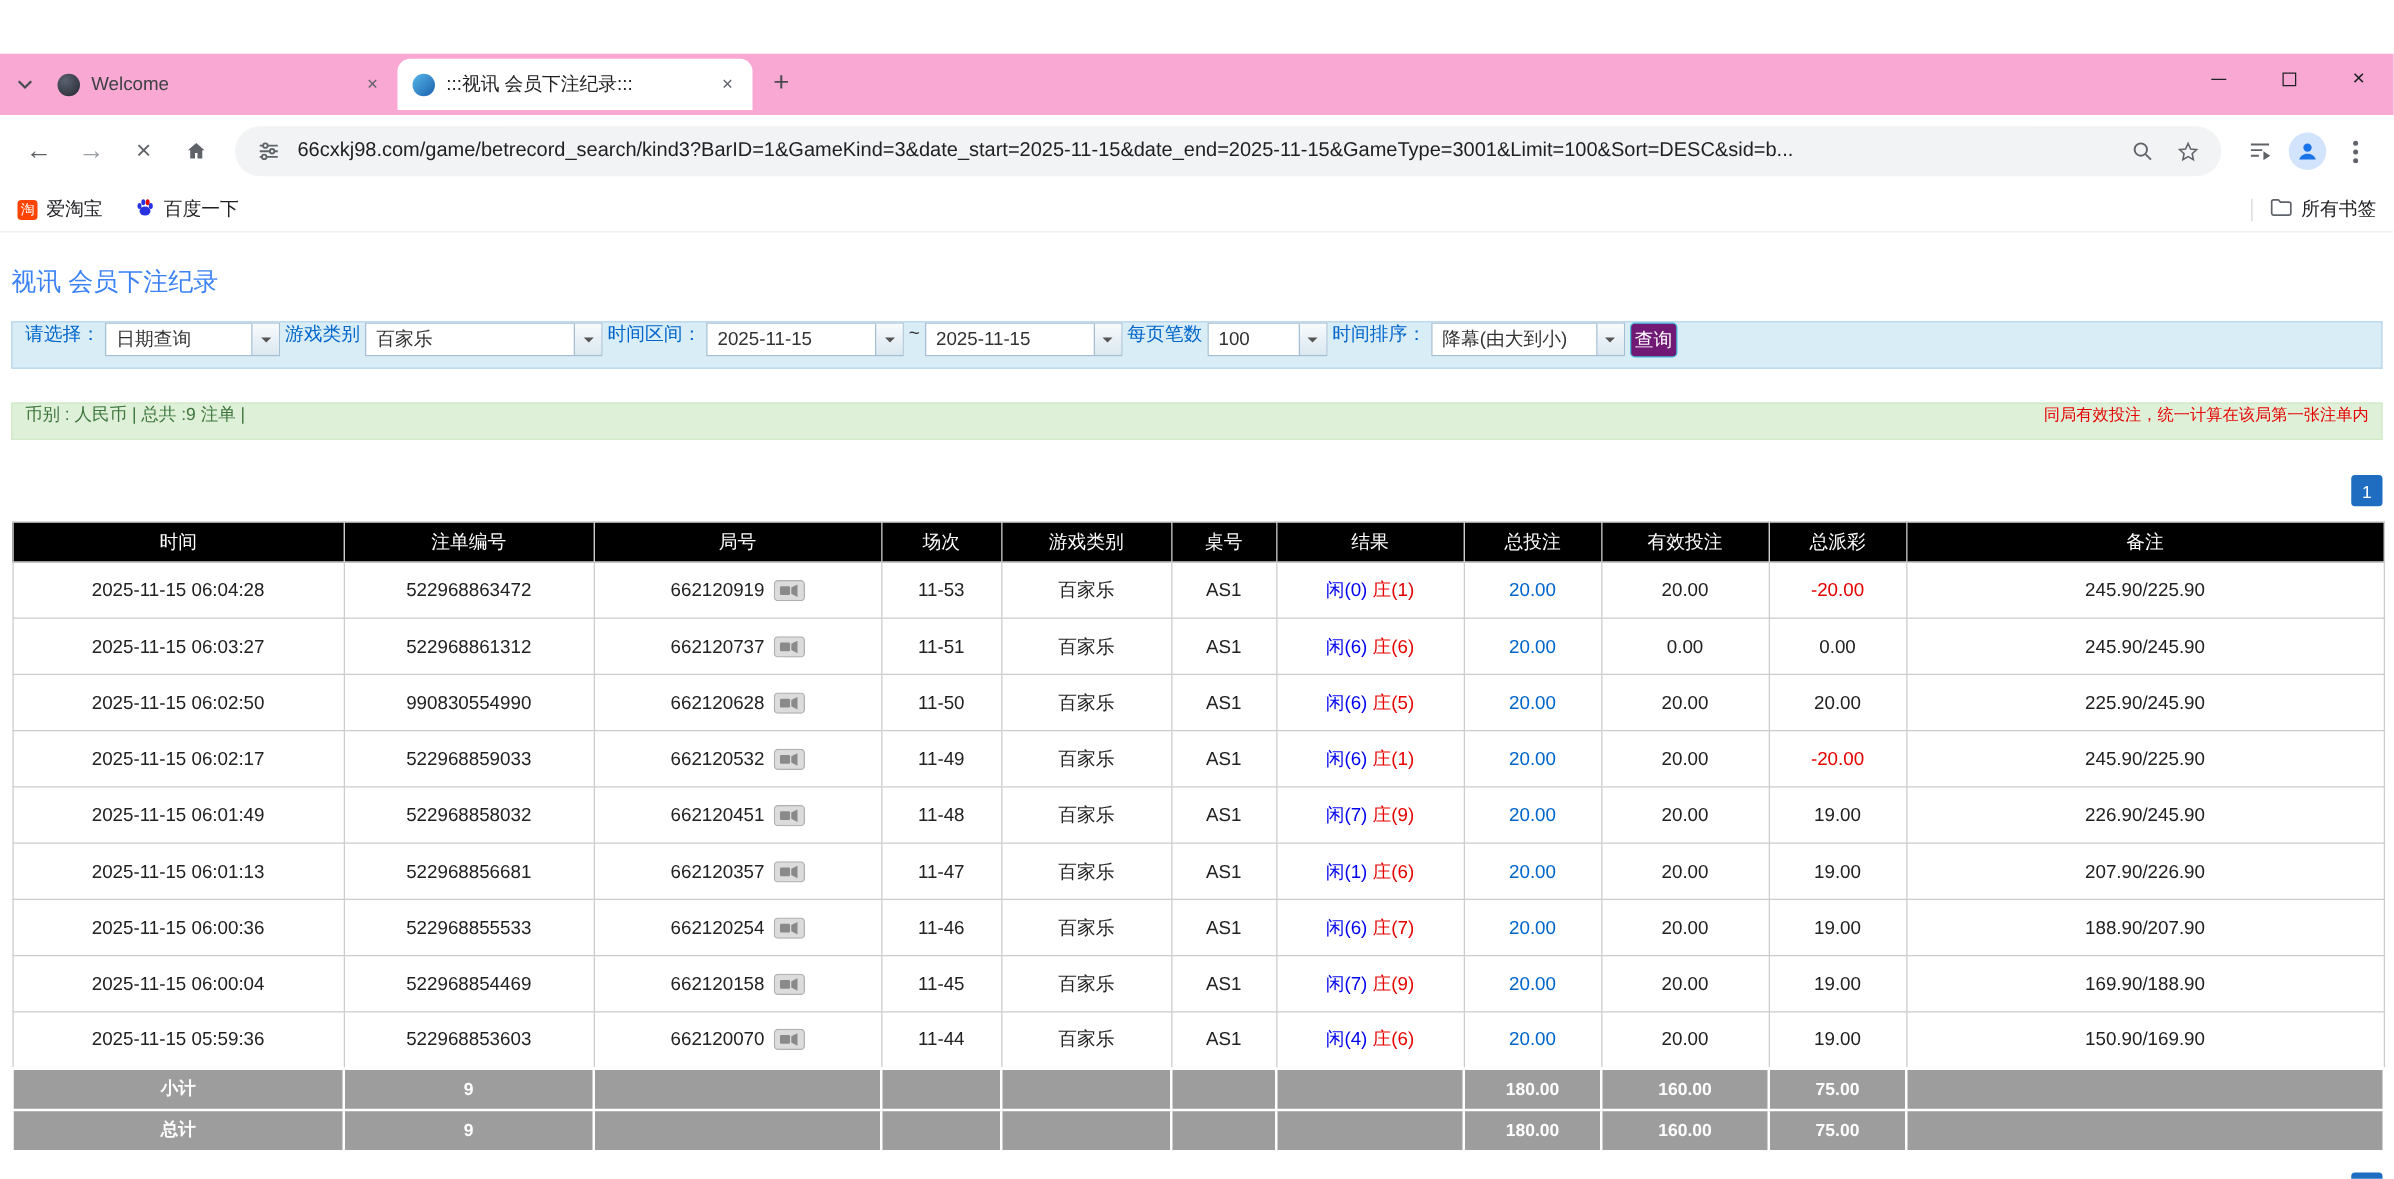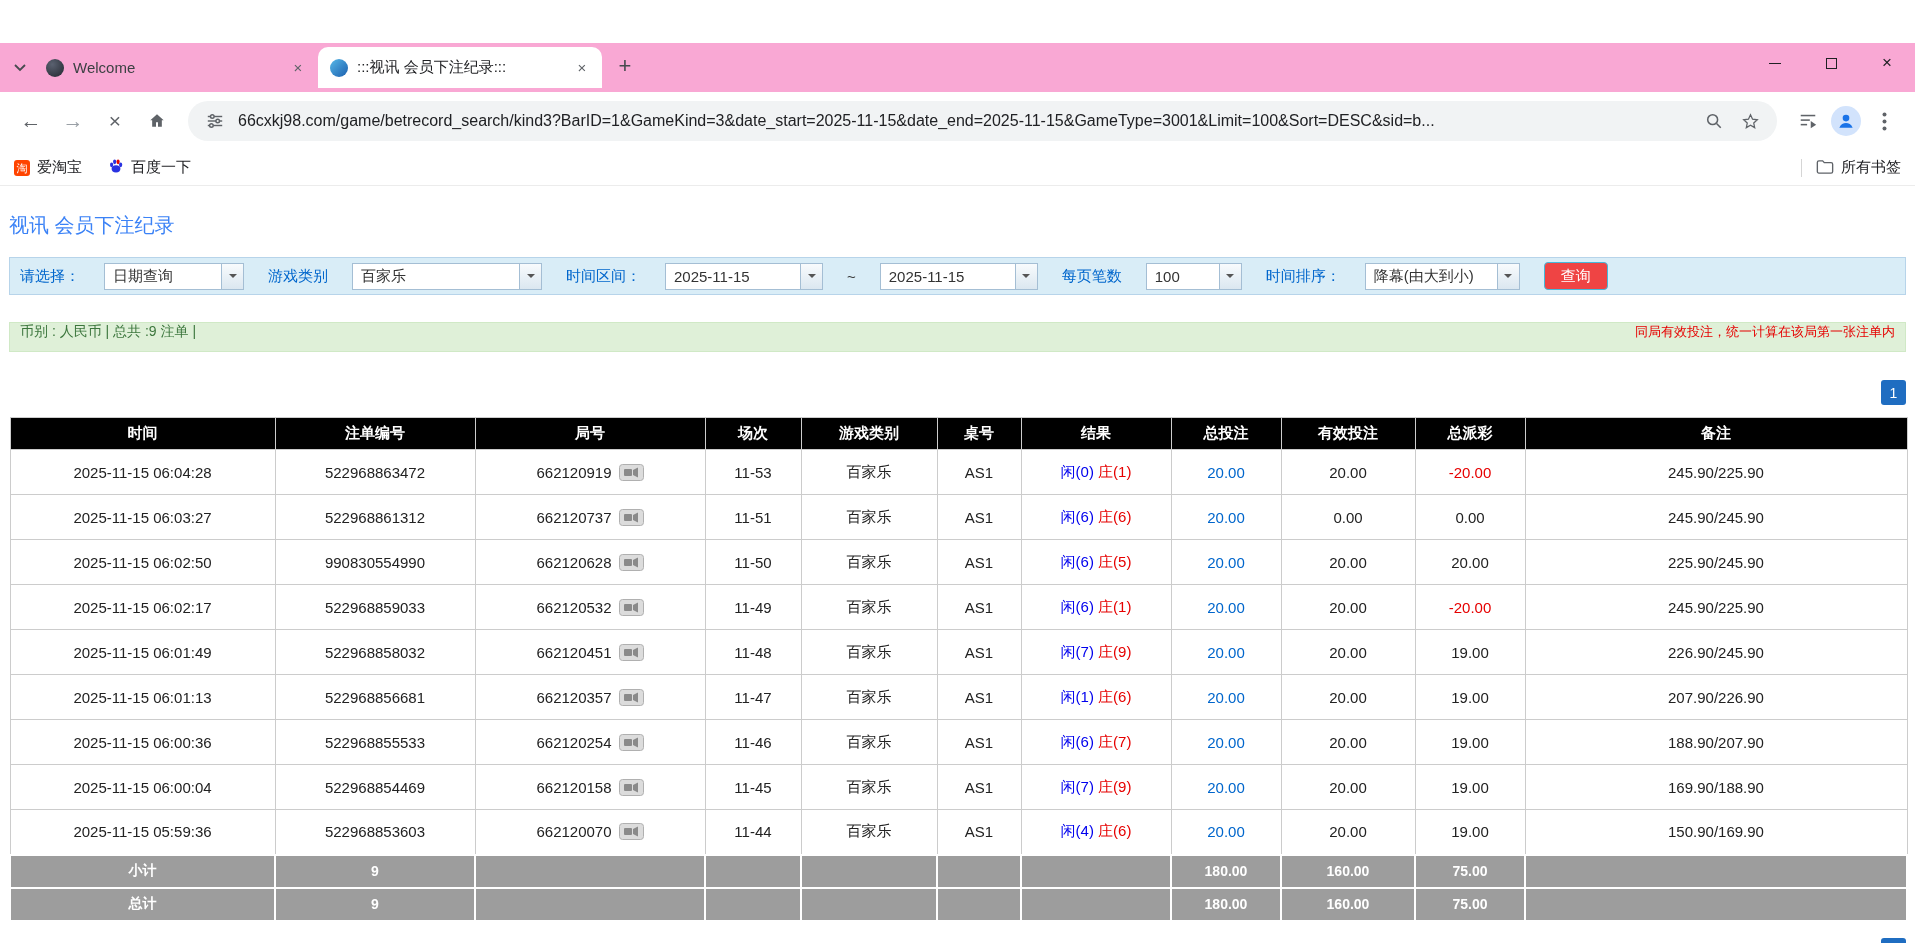--- a/index.html
+++ b/index.html
@@ -43,47 +43,47 @@
   .bm-favicon-taobao { width:16px; height:16px; background:#ff4400; color:#fff; font-size:11px; line-height:16px;
                        text-align:center; border-radius:3px; }
   .bm-spacer { flex:1; }
   .bm-divider { width:1px; height:18px; background:#d5d5d5; margin-right:14px; }
   .bm-all { display:flex; align-items:center; gap:7px; cursor:pointer; }
 
   
   .content { padding:26px 9px 0; }
   .page-title { font-size:20px; color:#3b82f6; margin-bottom:18px; }
 
-  .filter-bar { height:38px; background:#d9edf7; border:1px solid #b7d4ea; display:flex; align-items:center;
-                padding:0 10px; gap:24px; font-size:15px; }
+  .filter-bar { height:38px; background:#d9edf7; border:1px solid #b7d4ea; display:flex; align-items:flex-start;
+                padding:0 10px; gap:4px; font-size:15px; }
   .flabel { color:#0066cc; flex:0 0 auto; }
   .combo { background:#fff; border:1px solid #a4bed4; height:27px; display:flex; align-items:stretch; cursor:pointer; }
   .combo-text { display:flex; align-items:center; padding:0 8px; font-size:15px; color:#333; flex:1; white-space:nowrap; }
   .combo-arrow { width:22px; border-left:1px solid #a4bed4; background:linear-gradient(#f8fbfd,#dbe7f0);
                  display:flex; align-items:center; justify-content:center; }
   .combo-arrow::after { content:""; border:4px solid transparent; border-top-color:#555; margin-top:4px; }
   .w-query { width:140px; } .w-game { width:190px; } .w-date { width:158px; }
   .w-per { width:96px; } .w-sort { width:155px; }
   .range-sep { color:#333; }
-  .search-btn { height:28px; padding:0 16px; background:#ef4444; border:1px solid #46b8da; border-radius:4px;
+  .search-btn { height:28px; padding:0 3px; background:#701a75; border:1px solid #46b8da; border-radius:4px;
                 color:#fff; font-size:15px; cursor:pointer; font-family:inherit; }
 
   .summary-bar { height:30px; margin-top:27px; background:#dff0d8; border:1px solid #d0e9c6; display:flex;
                  align-items:flex-start; justify-content:space-between; padding:0 10px; }
   .summary-left { font-size:14px; color:#3c763d; }
   .summary-right { font-size:13px; color:#e60000; }
 
   .pager { display:flex; justify-content:flex-end; }
   .pager-top { margin-top:28px; margin-bottom:12px; }
   .pager-bottom { margin-top:16px; }
   .page-btn { min-width:25px; height:25px; background:#1f6dc1; color:#fff; border-radius:3px; display:flex;
               align-items:center; justify-content:center; font-size:14px; cursor:pointer; }
 
   table.bet-table { width:100%; border-collapse:collapse; table-layout:fixed; }
-  .bet-table th { background:#000; color:#fff; height:32px; font-size:15px; font-weight:bold;
+  .bet-table th { background:#000; color:#fff; height:32px; font-size:15px; font-weight:normal;
                   border:1px solid #ccc; text-align:center; }
   .bet-table td { height:45px; border:1px solid #ccc; text-align:center; font-size:15px; color:#222; background:#fff; }
   .round-wrap { display:inline-flex; align-items:center; gap:7px; }
   .video-btn { display:inline-flex; cursor:pointer; }
   .res-player { color:#0000ee; }
   .res-banker { color:#e60000; }
   .bet-link { color:#0066cc; cursor:pointer; }
   td.neg { color:#e60000; }
   tr.summary-row td { background:#9d9d9d; color:#fff; font-weight:bold; height:33px; font-size:14px;
                       border:2px solid #fff; }

